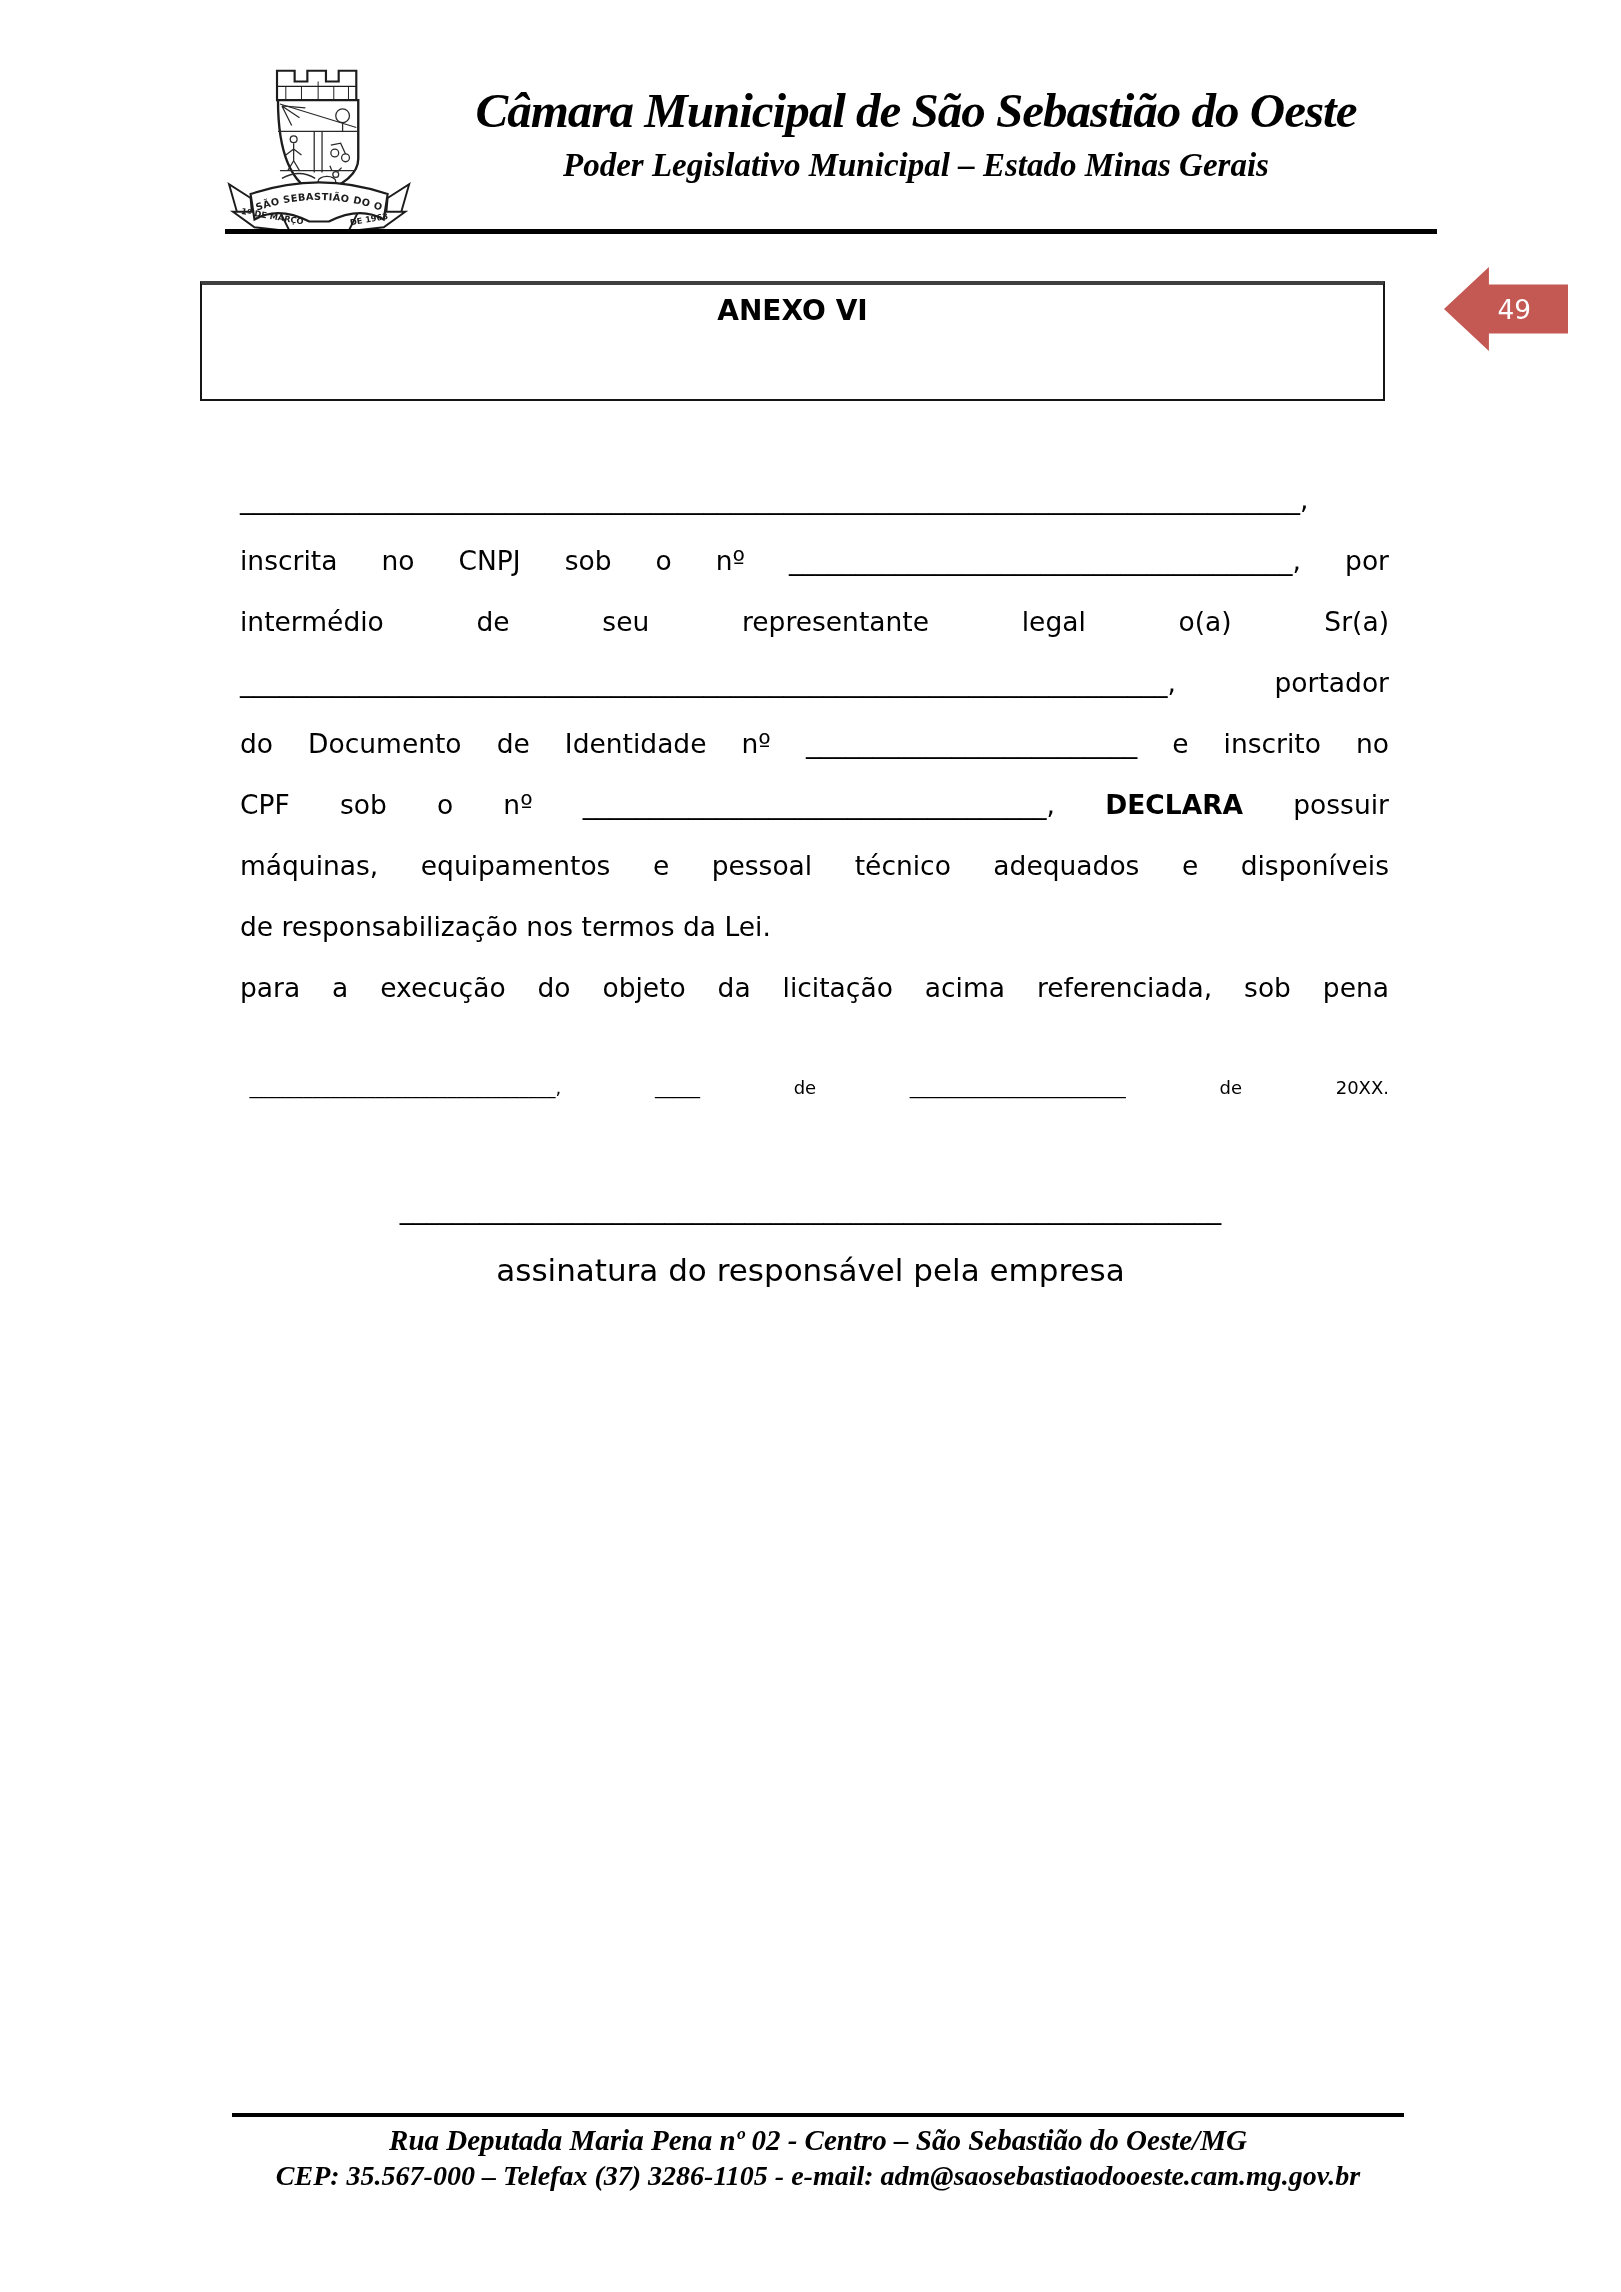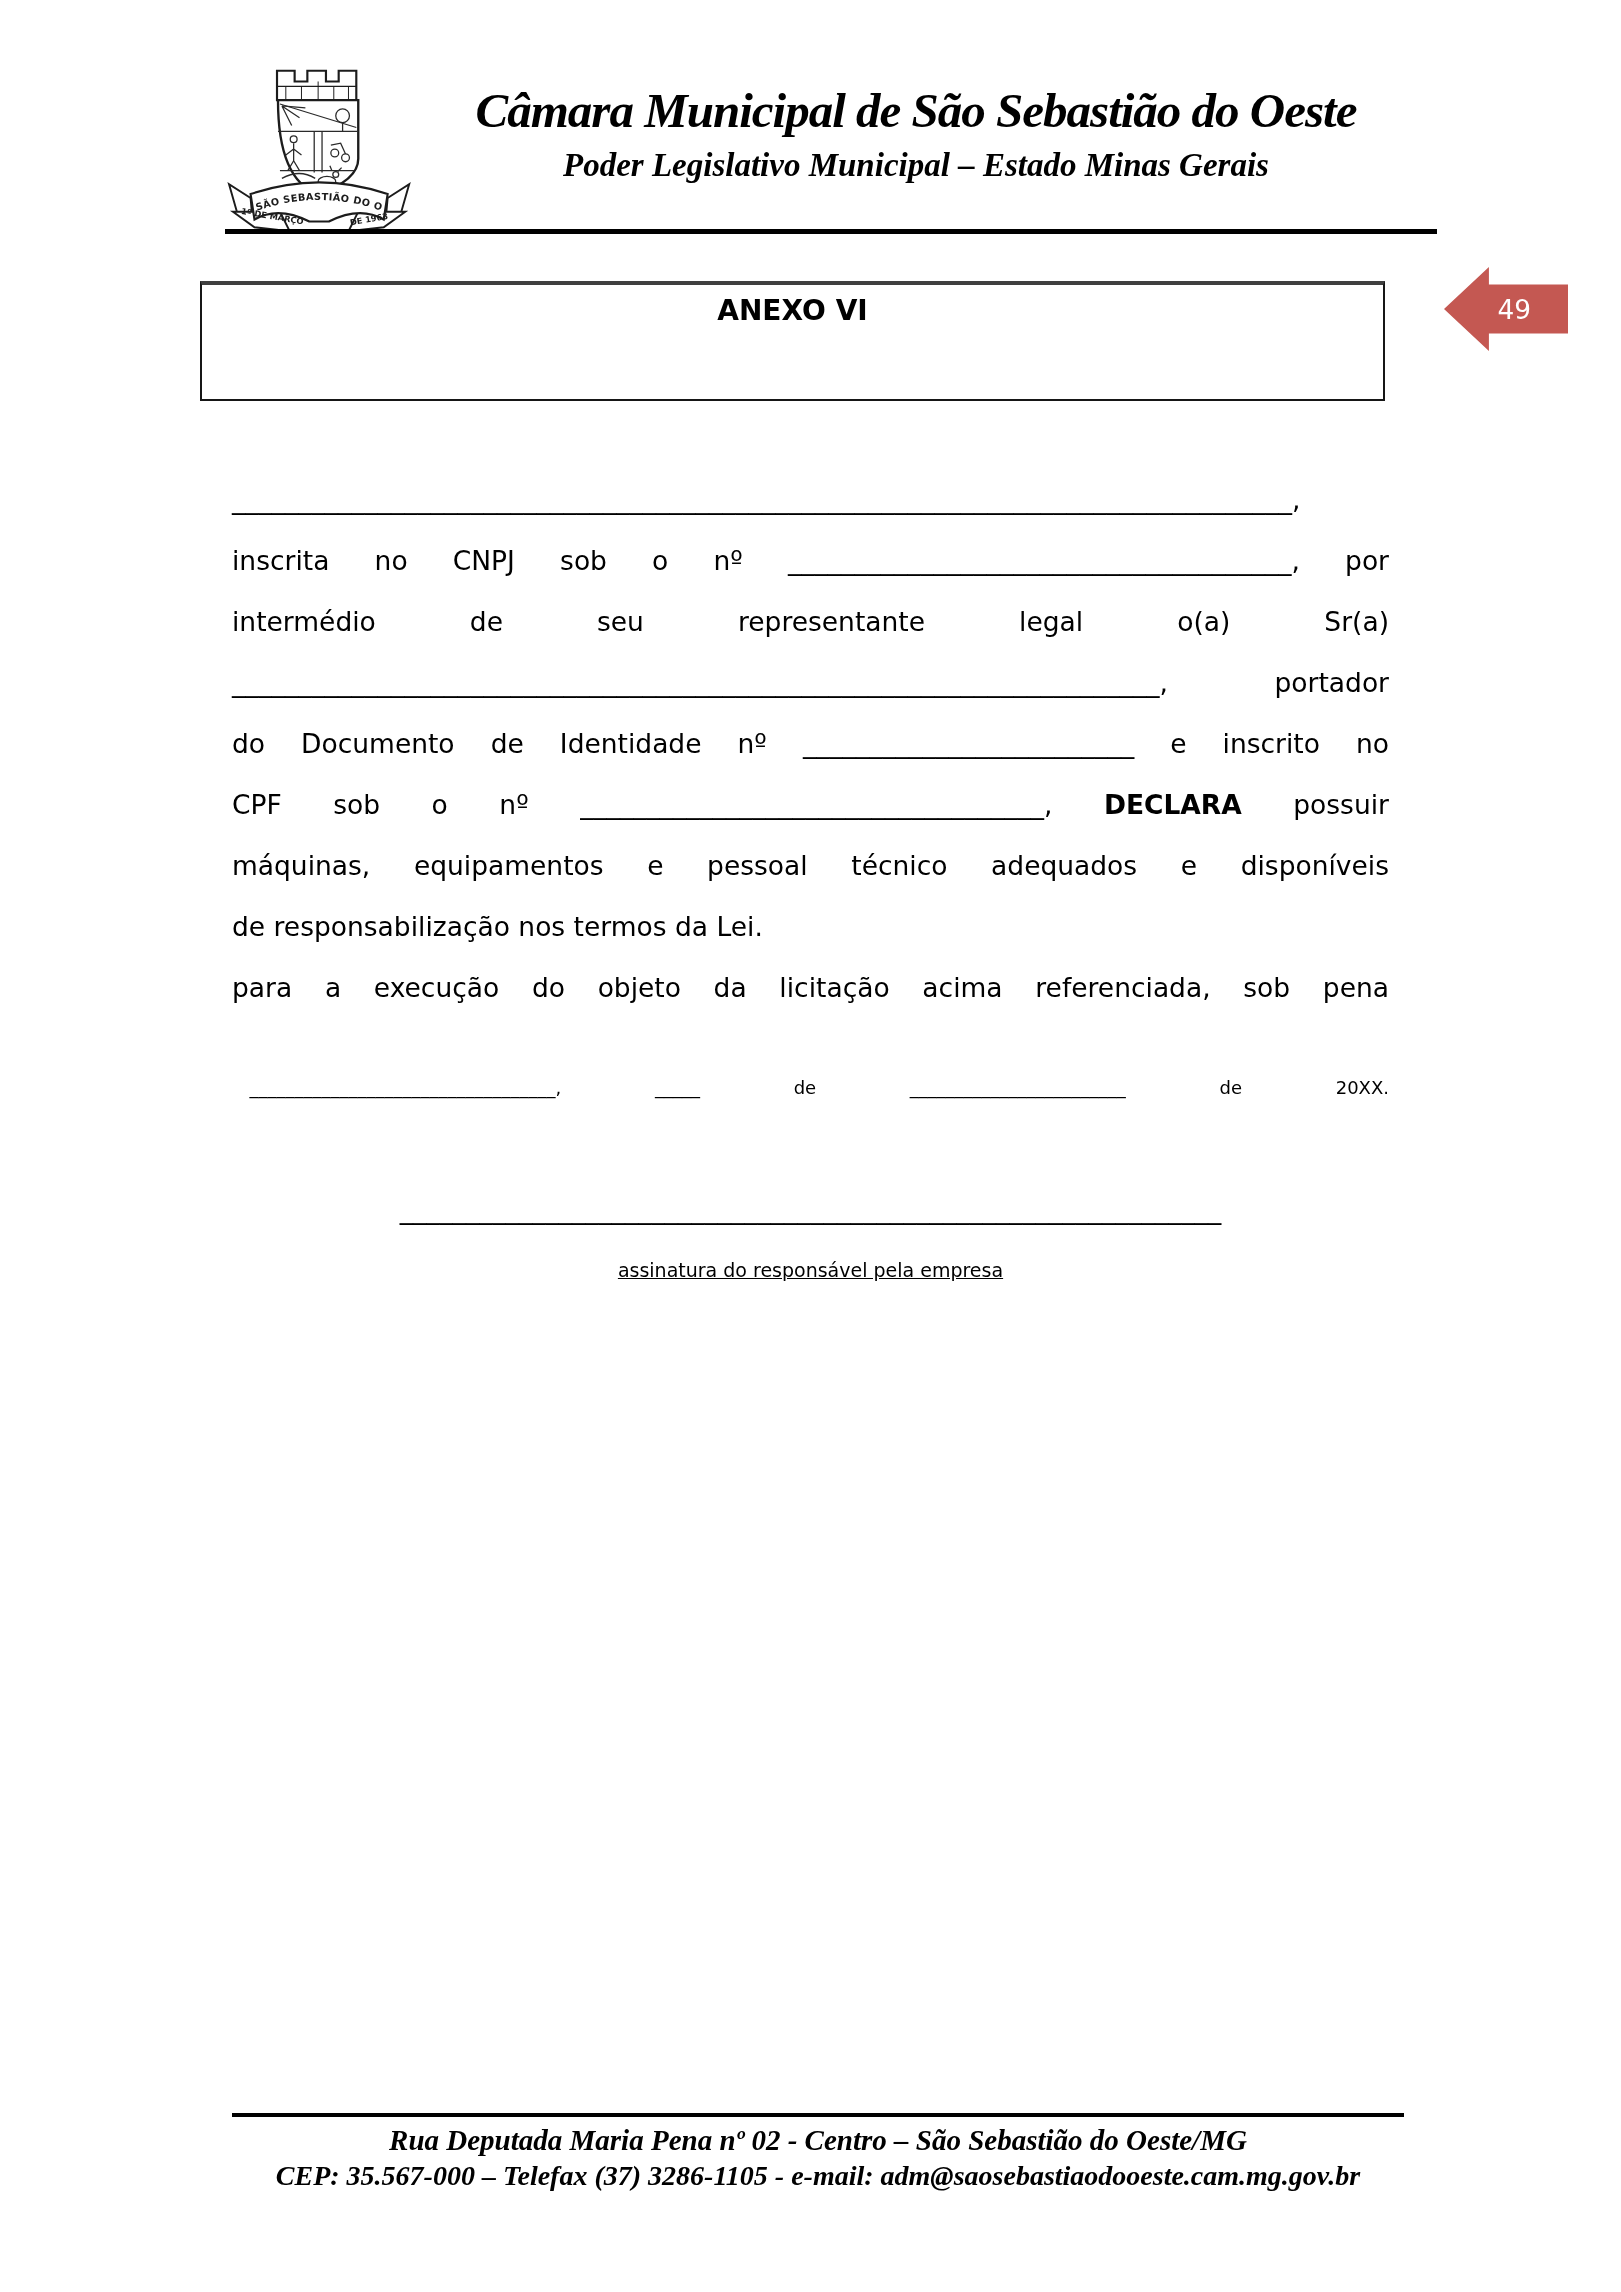--- a/index.html
+++ b/index.html
@@ -40,32 +40,33 @@
   .page-marker text { font-family:"DejaVu Sans", sans-serif; }
 
   
   .body-block { position:absolute; left:232px; top:469px; width:1157px; font-size:26.5px; }
   .bline {
     line-height:61px;
     text-align:justify;
     text-align-last:justify;
     text-justify:inter-word;
     white-space:normal;
+    margin-left:8px;
   }
   .bline.lastline { text-align-last:left; }
   .bold { font-weight:bold; }
 
   .date-line {
     margin-top:39px; padding-left:17.6px;
     line-height:61px;
     text-align:justify; text-align-last:justify; text-justify:inter-word;
     font-size:18px;
   }
   .sig-rule  { margin-top:61px; line-height:61px; text-align:center; text-align-last:center; font-size:26.5px; }
-  .sig-label { line-height:61px; text-align:center; text-align-last:center; font-size:19px;text-decoration:underline; }
+  .sig-label { line-height:61px; text-align:center; text-align-last:center; font-size:31px; }
 
   
   .footer {
     position:absolute; left:232px; top:2113px; width:1172px;
     text-align:center;
     font-family:"Liberation Serif", serif;
     font-style:italic; font-weight:bold;
   }
   .footer-rule { height:3.9px; background:#000; margin-bottom:4.9px; }
   .footer-line1 { font-size:29px; line-height:36px; white-space:nowrap; }

